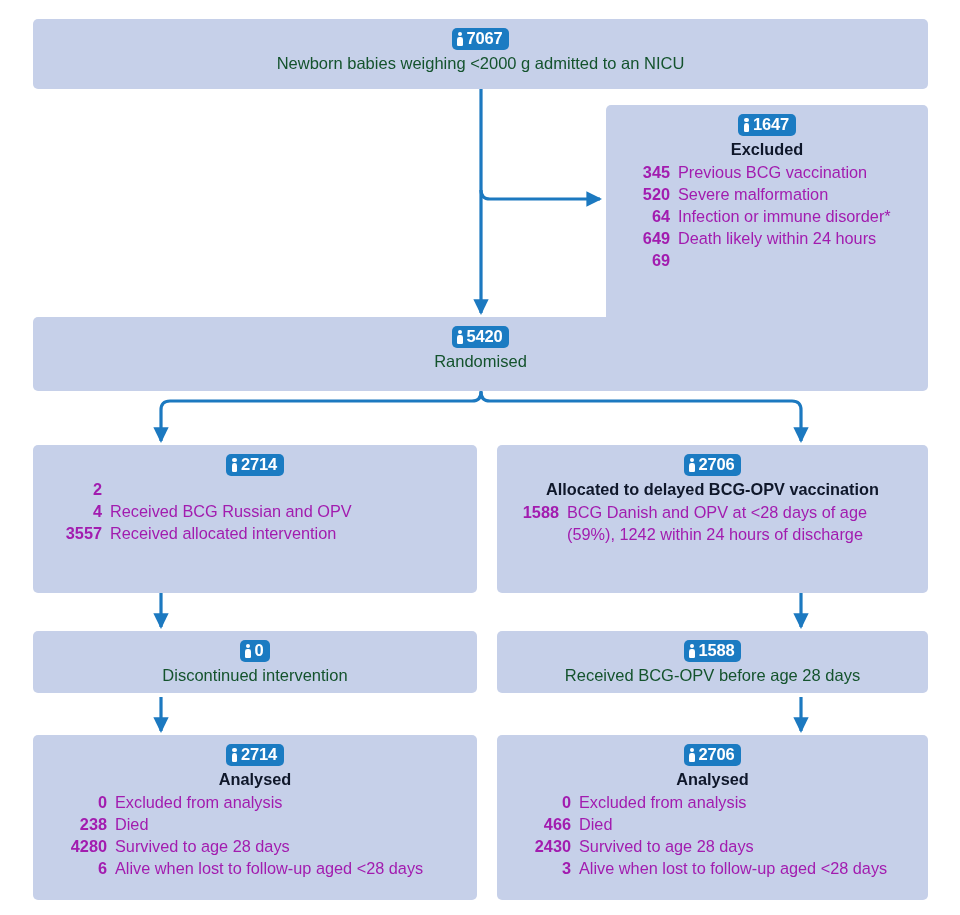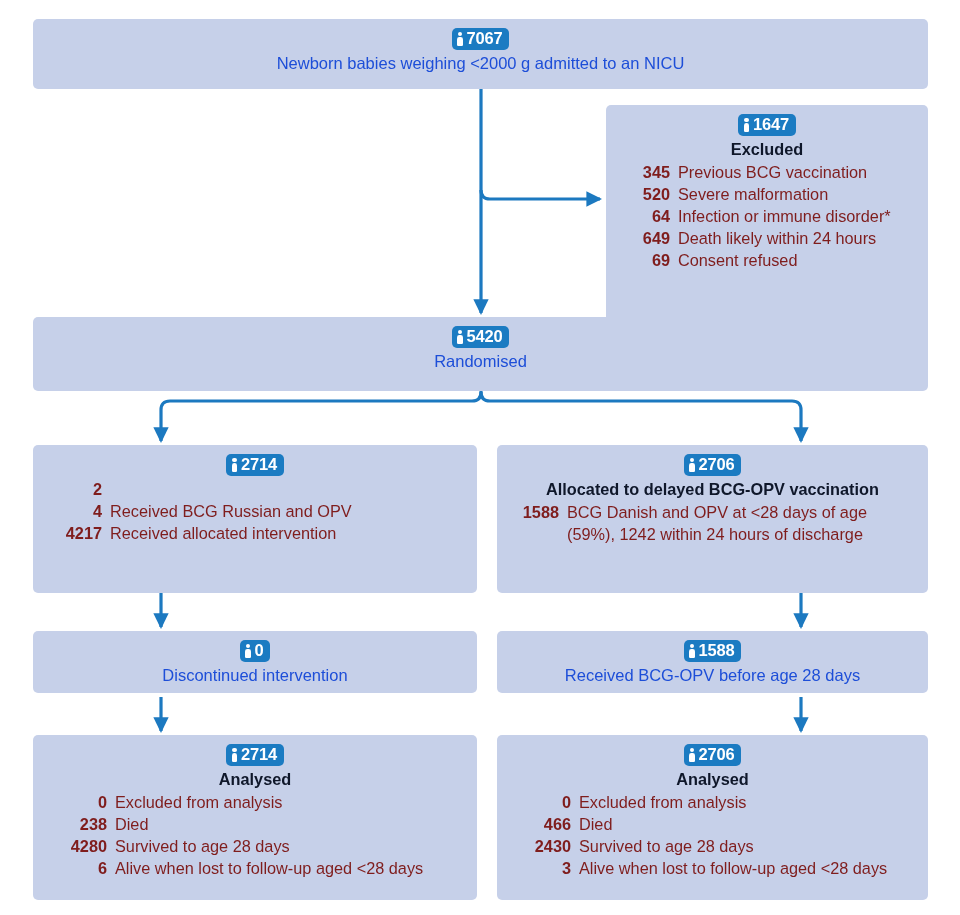--- a/index.html
+++ b/index.html
@@ -78,42 +78,42 @@
     border-radius: 2.4px 2.4px 1.2px 1.2px;
     background: #ffffff;
   }
   .badge-num { display: inline-block; }
 
   
   .title-plain {
     text-align: center;
     font-size: 16.5px;
     font-weight: normal;
-    color: #1d4ed8;
+    color: #14532d;
     line-height: 1.25;
   }
   .title-bold {
     text-align: center;
     font-size: 16.3px;
     font-weight: bold;
     color: #0f172a;
     line-height: 1.3;
     margin-bottom: 2px;
   }
   .item-list {
     margin: 0;
     padding: 0;
     list-style: none;
   }
   .item {
     display: flex;
     align-items: baseline;
     font-size: 16.3px;
     line-height: 1.34;
-    color: #7f1d1d;
+    color: #a21caf;
   }
   .item-num {
     flex: 0 0 auto;
     font-weight: bold;
     text-align: right;
     padding-right: 8px;
   }
   .item-label { flex: 1 1 auto; }
   .w-excl  .item-num { width: 52px; }
   .w-left  .item-num { width: 57px; }
@@ -190,21 +190,20 @@
         <li class="item">
           <span class="item-num">64</span>
           <span class="item-label">Infection or immune disorder*</span>
         </li>
         <li class="item">
           <span class="item-num">649</span>
           <span class="item-label">Death likely within 24 hours</span>
         </li>
         <li class="item">
           <span class="item-num">69</span>
-          <span class="item-label">Consent refused</span>
         </li>
       </ul>
     </div>
   </div>
 
   <div class="box" style="left:33px; top:317px; width:895px; height:74px;">
     <div class="box-inner">
       <div class="badge-row">
         <span class="badge">
           <span class="person-icon"></span>
@@ -225,21 +224,21 @@
       </div>
       <ul class="item-list">
         <li class="item">
           <span class="item-num">2</span>
         </li>
         <li class="item">
           <span class="item-num">4</span>
           <span class="item-label">Received BCG Russian and OPV</span>
         </li>
         <li class="item">
-          <span class="item-num">4217</span>
+          <span class="item-num">3557</span>
           <span class="item-label">Received allocated intervention</span>
         </li>
       </ul>
     </div>
   </div>
 
   <div class="box w-right" style="left:497px; top:445px; width:431px; height:148px;">
     <div class="box-inner">
       <div class="badge-row">
         <span class="badge">

